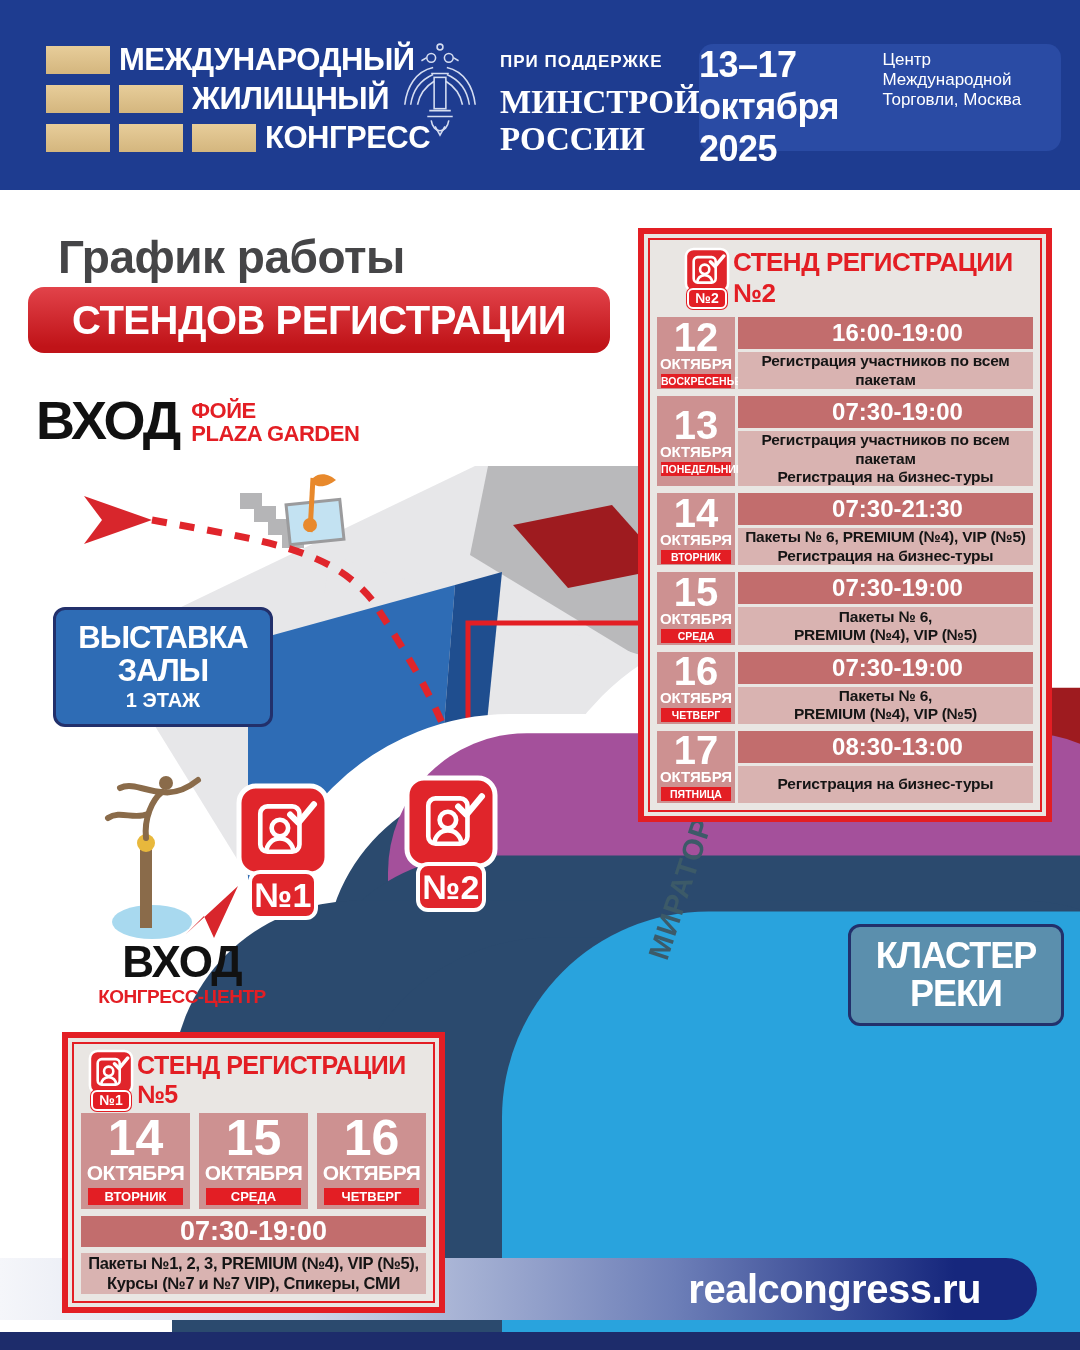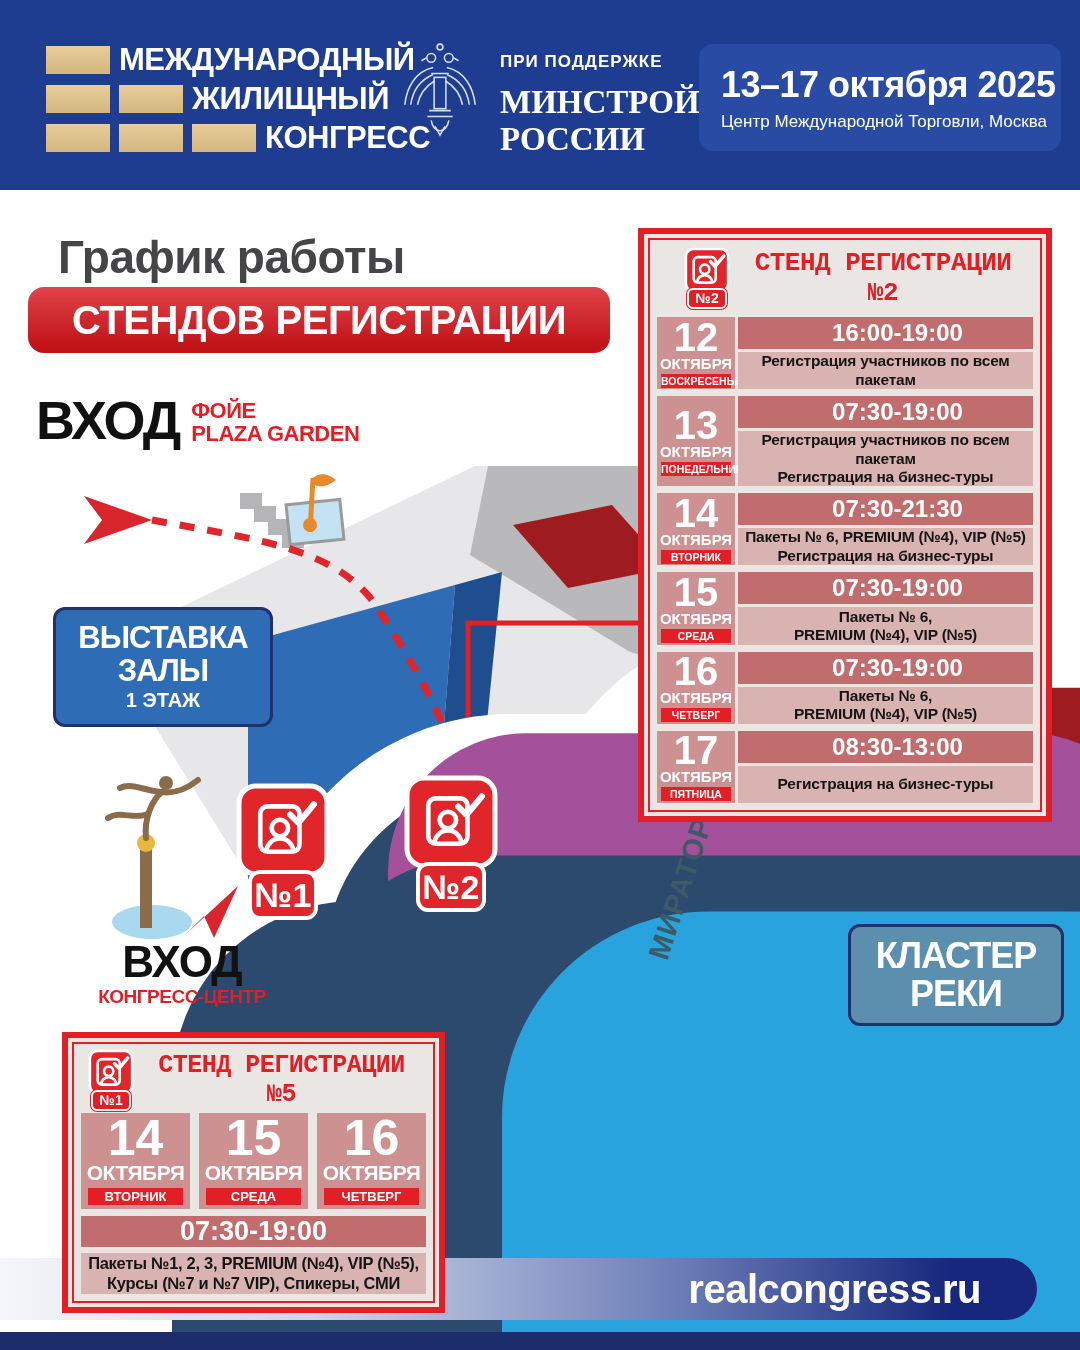--- a/index.html
+++ b/index.html
@@ -10,21 +10,21 @@
   
   .header { position:absolute; left:0; top:0; width:1080px; height:190px; background:var(--c-navy,#1e3c90); }
   .logo { position:absolute; left:46px; top:44px; display:flex; flex-direction:column; gap:8px; }
   .logo-row { display:flex; align-items:center; gap:9px; }
   .logo-block { width:64px; height:28px; background:linear-gradient(180deg,#e7cd9a,#d4b67e); }
   .logo-text { color:#fff; font-weight:bold; font-size:31px; letter-spacing:-0.5px; line-height:1; }
   .emblem { position:absolute; left:396px; top:38px; width:88px; height:112px; }
   .support { position:absolute; left:500px; top:52px; color:#fff; }
   .support-label { font-size:17px; font-weight:bold; letter-spacing:1px; }
   .support-org { font-family:"Liberation Serif", serif; font-weight:bold; font-size:33px; line-height:1.12; margin-top:12px; }
-  .dates-box { position:absolute; left:699px; top:44px; width:362px; height:107px; background:var(--c-navy-box,#2a4ba4); border-radius:14px; color:#fff; display:flex; flex-direction:column; justify-content:center; padding-left:22px; }
+  .dates-box { position:absolute; left:699px; top:44px; width:362px; height:107px; background:var(--c-navy-box,#2a4ba4); border-radius:14px; color:#fff; display:flex; flex-direction:row; justify-content:center; }
   .dates-main { font-size:36px; font-weight:bold; letter-spacing:-0.5px; }
   .dates-venue { font-size:17px; margin-top:6px; }
 
   
   .page-title { position:absolute; left:58px; top:230px; font-size:46px; font-weight:bold; color:var(--c-title-gray,#454547); letter-spacing:-0.5px; }
   .title-banner { position:absolute; left:28px; top:287px; width:582px; height:66px; border-radius:16px; background:linear-gradient(180deg,#e2434a 0%,#c01318 90%); display:flex; align-items:center; justify-content:center; }
   .title-banner span { color:#fff; font-size:40px; font-weight:bold; letter-spacing:-0.5px; }
 
   
   .entrance-top { position:absolute; left:36px; top:396px; display:flex; gap:12px; align-items:flex-start; }
@@ -41,21 +41,21 @@
   .sign-exhibition .l1 { font-size:31px; line-height:1.05; letter-spacing:-1px; }
   .sign-exhibition .l3 { font-size:20px; margin-top:2px; }
   .sign-cluster { left:848px; top:924px; width:216px; height:102px; background:var(--c-steel-sign,#5b8fad); }
   .sign-cluster .l1 { font-size:36px; line-height:1.05; letter-spacing:-1px; }
   .miratorg { position:absolute; left:658px; top:942px; transform:rotate(-72deg); transform-origin:left center; font-size:29px; font-weight:bold; color:#3c5a68; letter-spacing:1px; white-space:nowrap; }
 
   
   .rtable { position:absolute; border:6px solid var(--c-red,#e31e24); background:var(--c-table-bg,#e9e6e3); padding:4px; z-index:3; }
   .rtable-inner { border:2px solid var(--c-red,#e31e24); width:100%; height:100%; padding:7px; display:flex; flex-direction:column; }
   .rt-header { display:flex; align-items:center; }
-  .rt-title { flex:1; text-align:center; color:var(--c-red,#e31e24); font-weight:bold; letter-spacing:-0.5px;font-family:Liberation Mono, monospace; }
+  .rt-title { flex:1; color:var(--c-red,#e31e24); font-weight:bold; letter-spacing:-0.5px; }
   .mini-marker { display:flex; flex-direction:column; align-items:center; width:52px; }
   .mini-ic { width:46px; height:46px; }
   .mini-label { margin-top:-5px; background:var(--c-red,#e31e24); border:2.5px solid #fff; border-radius:6px; color:#fff; font-weight:bold; font-size:14px; padding:0 6px; line-height:17px; box-shadow:0 0 0 1px var(--c-red,#e31e24); }
 
   .datecell { background:var(--c-cell-date,#cd9191); display:flex; flex-direction:column; align-items:center; justify-content:center; }
   .day { color:#fff; font-weight:bold; line-height:0.9; }
   .month { color:#fff; font-weight:bold; }
   .wday { background:var(--c-red,#e31e24); color:#fff; font-weight:bold; text-align:center; }
   .timebar { background:var(--c-cell-time,#c26d6d); color:#fff; font-weight:bold; display:flex; align-items:center; justify-content:center; }
   .desc { background:var(--c-cell-desc,#d9b3b1); color:#151515; font-weight:bold; display:flex; align-items:center; justify-content:center; text-align:center; white-space:pre-line; }

